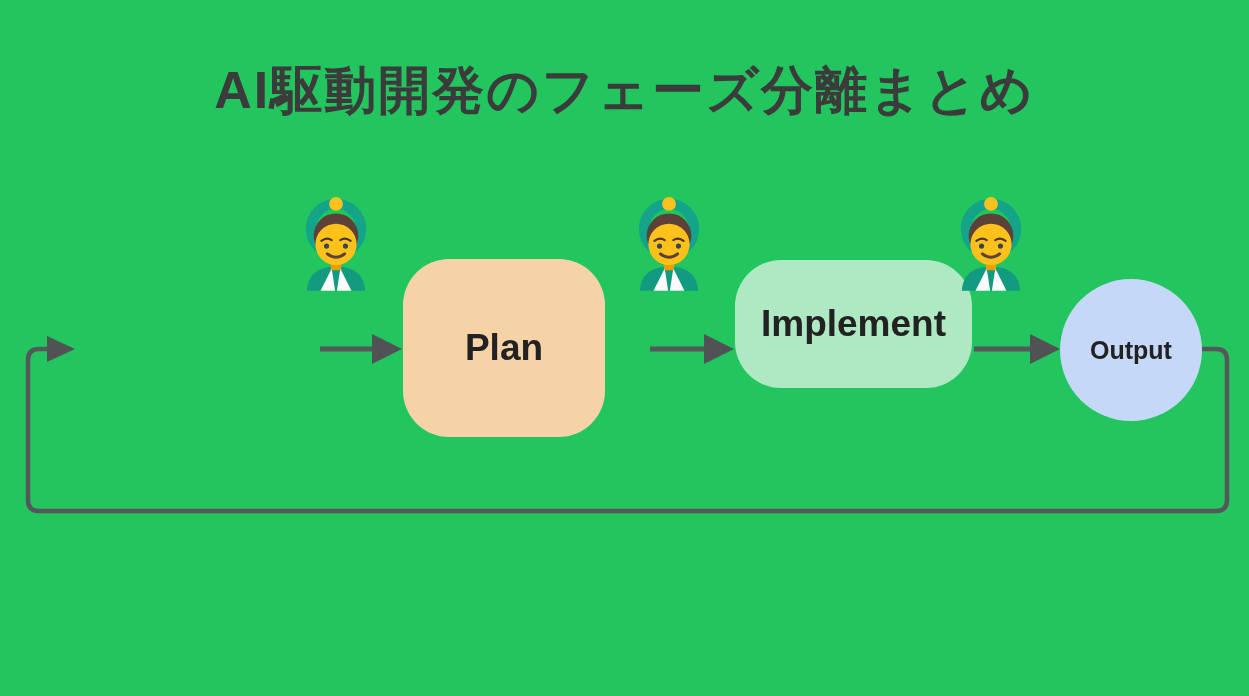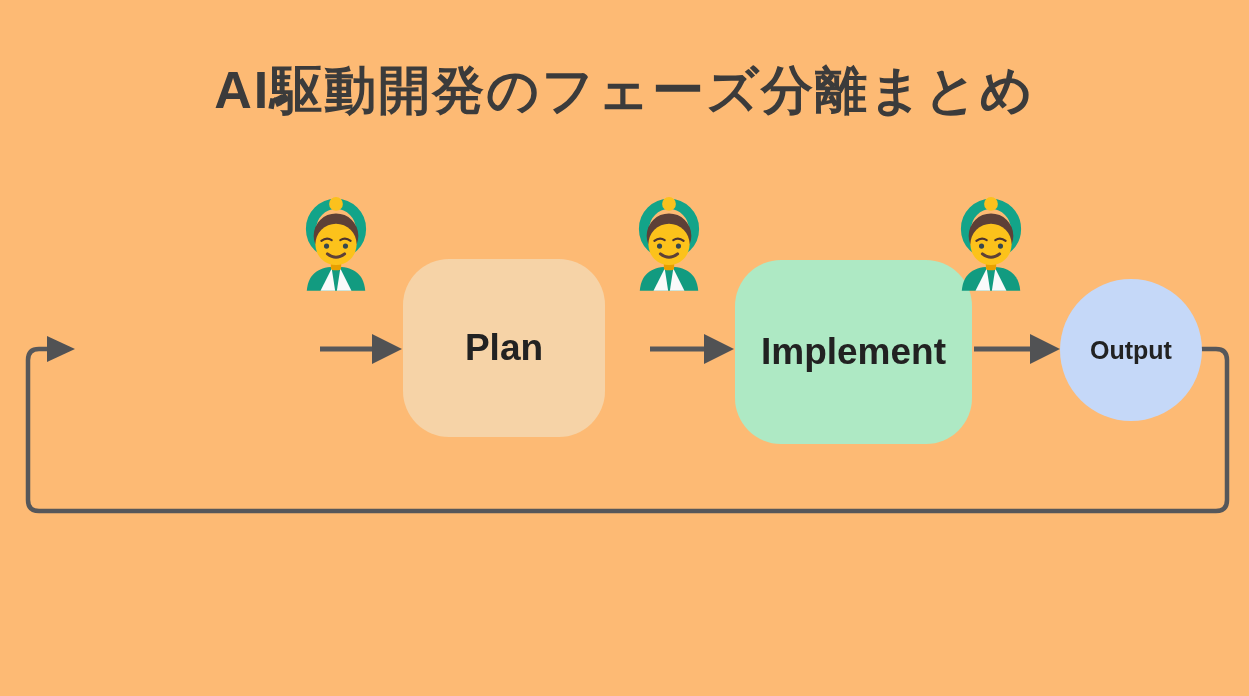--- a/index.html
+++ b/index.html
@@ -3,21 +3,21 @@
 <meta charset="utf-8">
 <style>
   html,body{margin:0;padding:0;}
   body{
     font-family:"Liberation Sans","DejaVu Sans",sans-serif;
     background:#FAF3E9;
   }
   .canvas{
     position:relative;
     width:1249px;height:696px;
-    background:#fdba74;
+    background:#22c55e;
     overflow:hidden;
     text-decoration:underline;
   }
   .title{
     position:absolute;
     top:56px;left:0;width:1249px;
     text-align:center;
     font-size:52px;
     font-weight:800;
     letter-spacing:2px;
@@ -35,21 +35,21 @@
     font-weight:800;
   }
   .phase-box{
     width:241px;height:178px;
     top:259px;
     border-radius:46px;
     font-size:37px;
   }
   .box-research{left:77px;background:#FAC8C8;}
   .box-plan{left:403px;width:202px;background:#F6D3A7;align-items:center;}
-  .box-implement{left:735px;width:237px;height:184px;top:260px;background:#AEE9C4;text-align:right;}
+  .box-implement{left:735px;width:237px;height:128px;top:260px;background:#AEE9C4;text-align:right;}
   .node-output{
     left:1060px;top:279px;
     width:142px;height:142px;
     border-radius:50%;
     background:#C5D8F8;
     font-size:25px;
     text-align:center;
   }
   .emoji{
     position:absolute;

